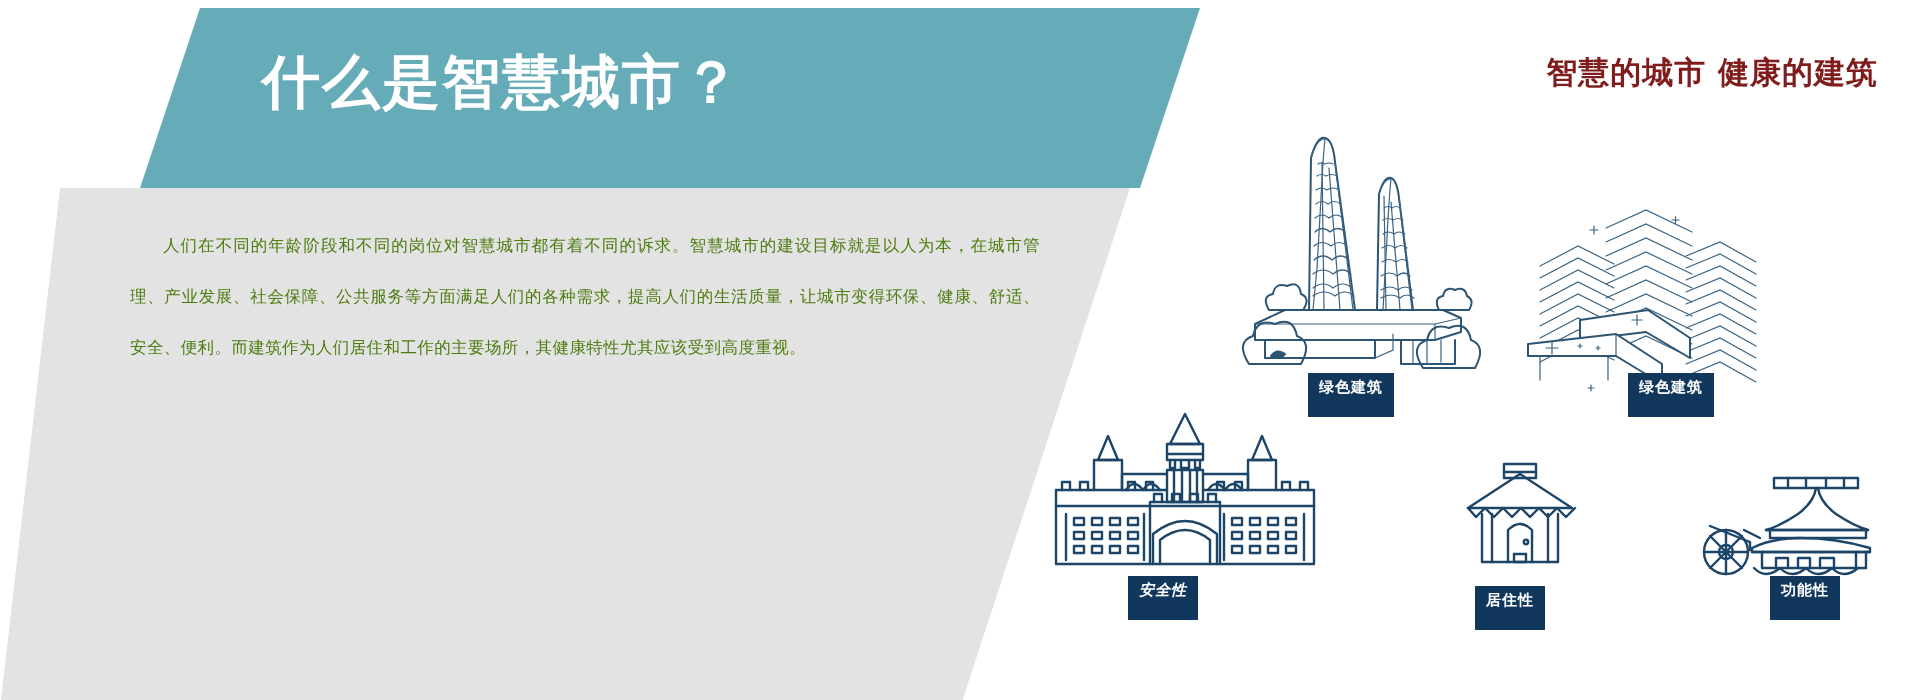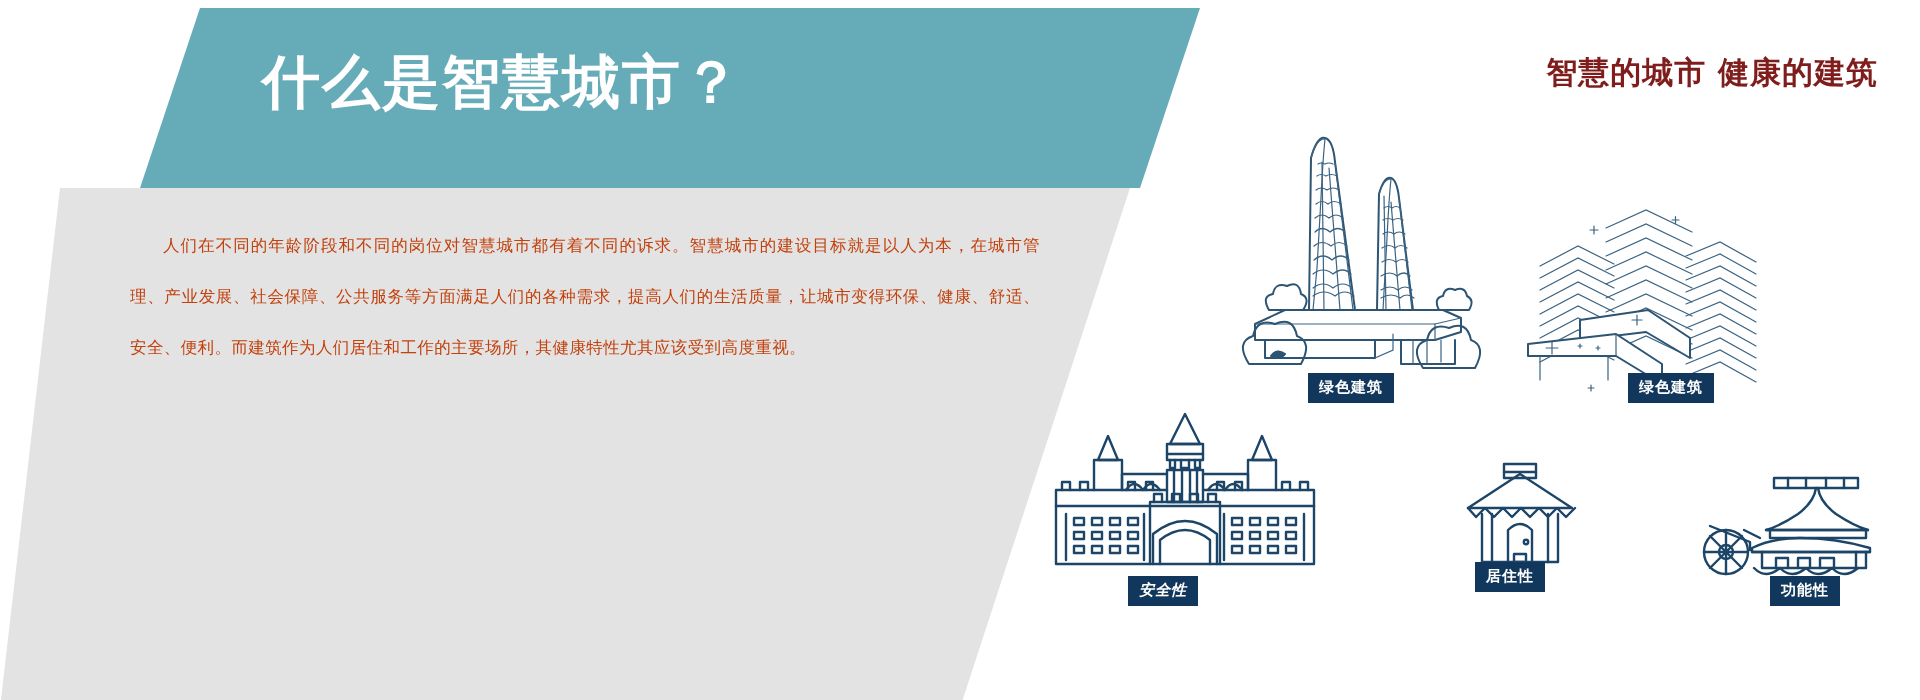--- a/index.html
+++ b/index.html
@@ -37,49 +37,49 @@
 
   
   .body-panel{
     position:absolute;left:0;top:180px;width:1130px;height:520px;
     background:#e3e3e3;
     clip-path:polygon(60px 0px, 1130px 0px, 960px 520px, 0px 520px);
     z-index:1;
   }
   .body-text{
     position:absolute;left:130px;top:212px;width:910px;
-    z-index:2;color:#c2410c;
+    z-index:2;color:#4d7c0f;
     font-size:16.5px;line-height:51px;
     letter-spacing:0.4px;
     font-family:"DejaVu Sans","Liberation Sans",sans-serif;
   }
   .para{margin:0 0 30px 0;text-indent:2em;text-align:justify;}
   .para:last-child{margin-bottom:0;}
 
   
   .illus-area{position:absolute;left:1040px;top:110px;width:880px;height:560px;z-index:2;}
   .illus{position:absolute;}
   .badge{
     position:absolute;
     background:#11385c;color:#ffffff;
     font-size:15px;font-weight:700;
-    padding:5px 11px 6px 11px;
+    padding:5px 11px 20px 11px;
     white-space:nowrap;letter-spacing:1px;
     font-family:"DejaVu Sans","Liberation Sans",sans-serif;
   }
 
   
   #illus-green   {left:185px;top:0px;   width:260px;height:250px;}
   #badge-green   {left:268px;top:255px;}
   #illus-health  {left:480px;top:80px;  width:280px;height:185px;}
   #badge-health  {left:588px;top:255px;}
   #illus-castle  {left:10px; top:290px; width:270px;height:160px;}
   #badge-castle  {left:88px;top:458px;font-style:italic;}
   #illus-house   {left:420px;top:340px; width:120px;height:110px;}
-  #badge-house   {left:435px;top:444px;}
+  #badge-house   {left:435px;top:468px;}
   #illus-pavilion{left:670px;top:350px; width:180px;height:110px;}
   #badge-pavilion{left:730px;top:458px;}
 
   svg{display:block;overflow:visible;}
   .ln{fill:none;stroke:#2d5573;stroke-width:2;stroke-linejoin:round;stroke-linecap:round;}
   .ln-thin{fill:none;stroke:#3b6382;stroke-width:1.2;stroke-linecap:round;}
   .ln-fillw{fill:#ffffff;stroke:#2d5573;stroke-width:2;stroke-linejoin:round;}
   .ln-navy{fill:none;stroke:#1c4568;stroke-width:2.4;stroke-linejoin:round;stroke-linecap:round;}
 </style>
 </head>

